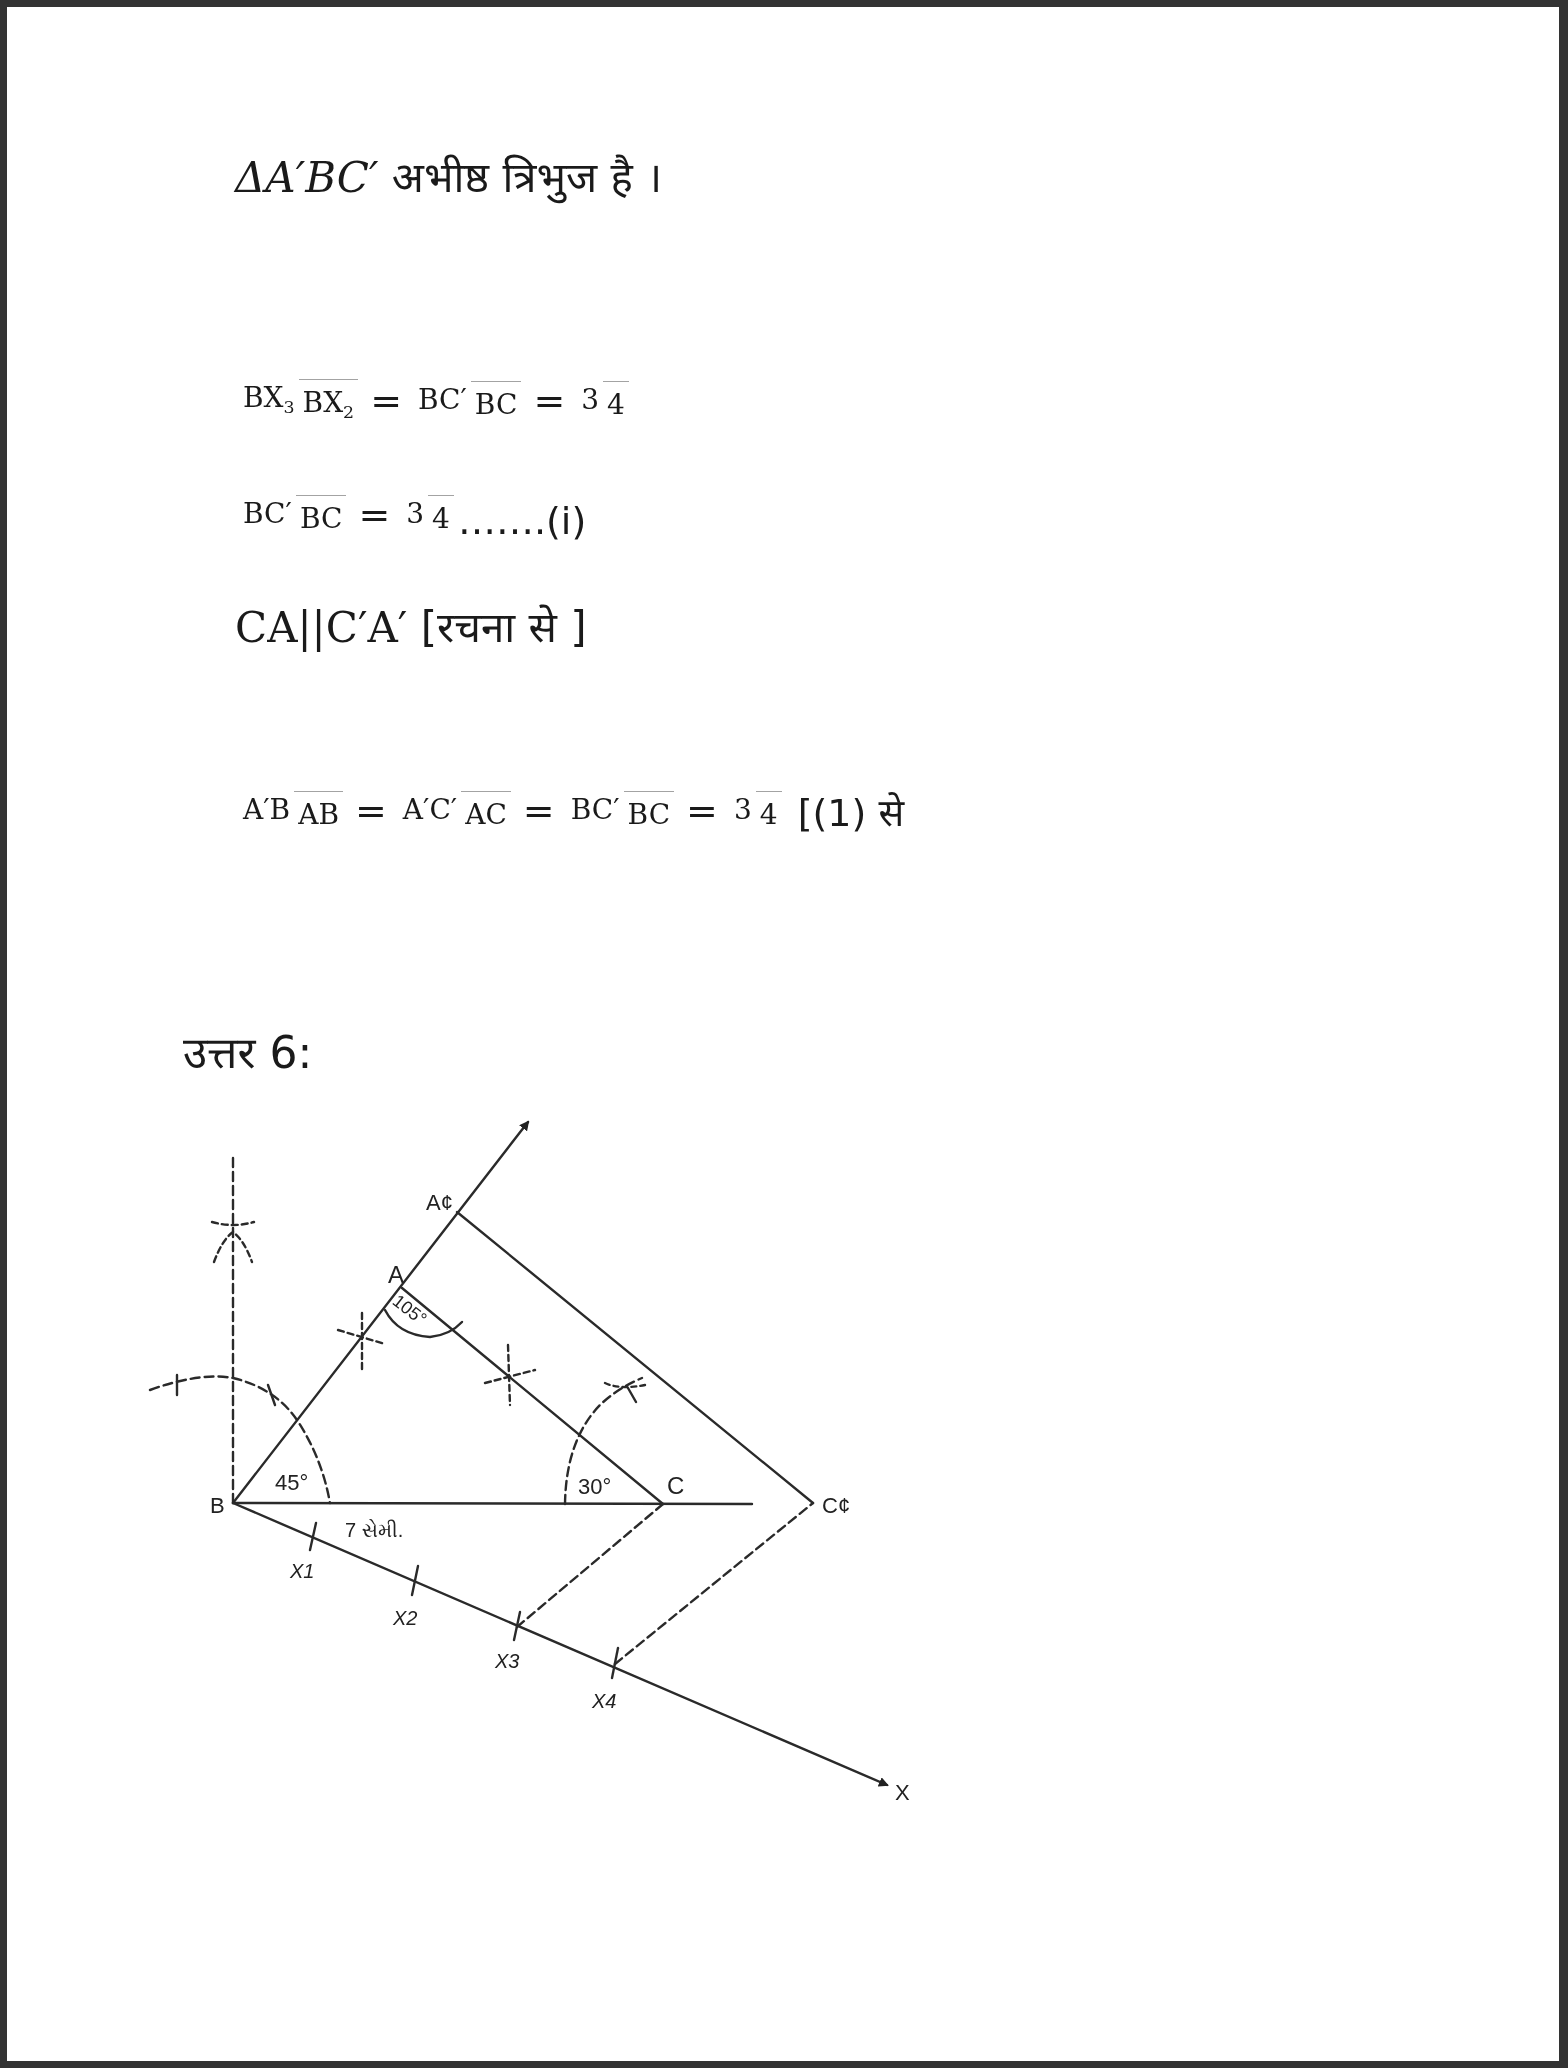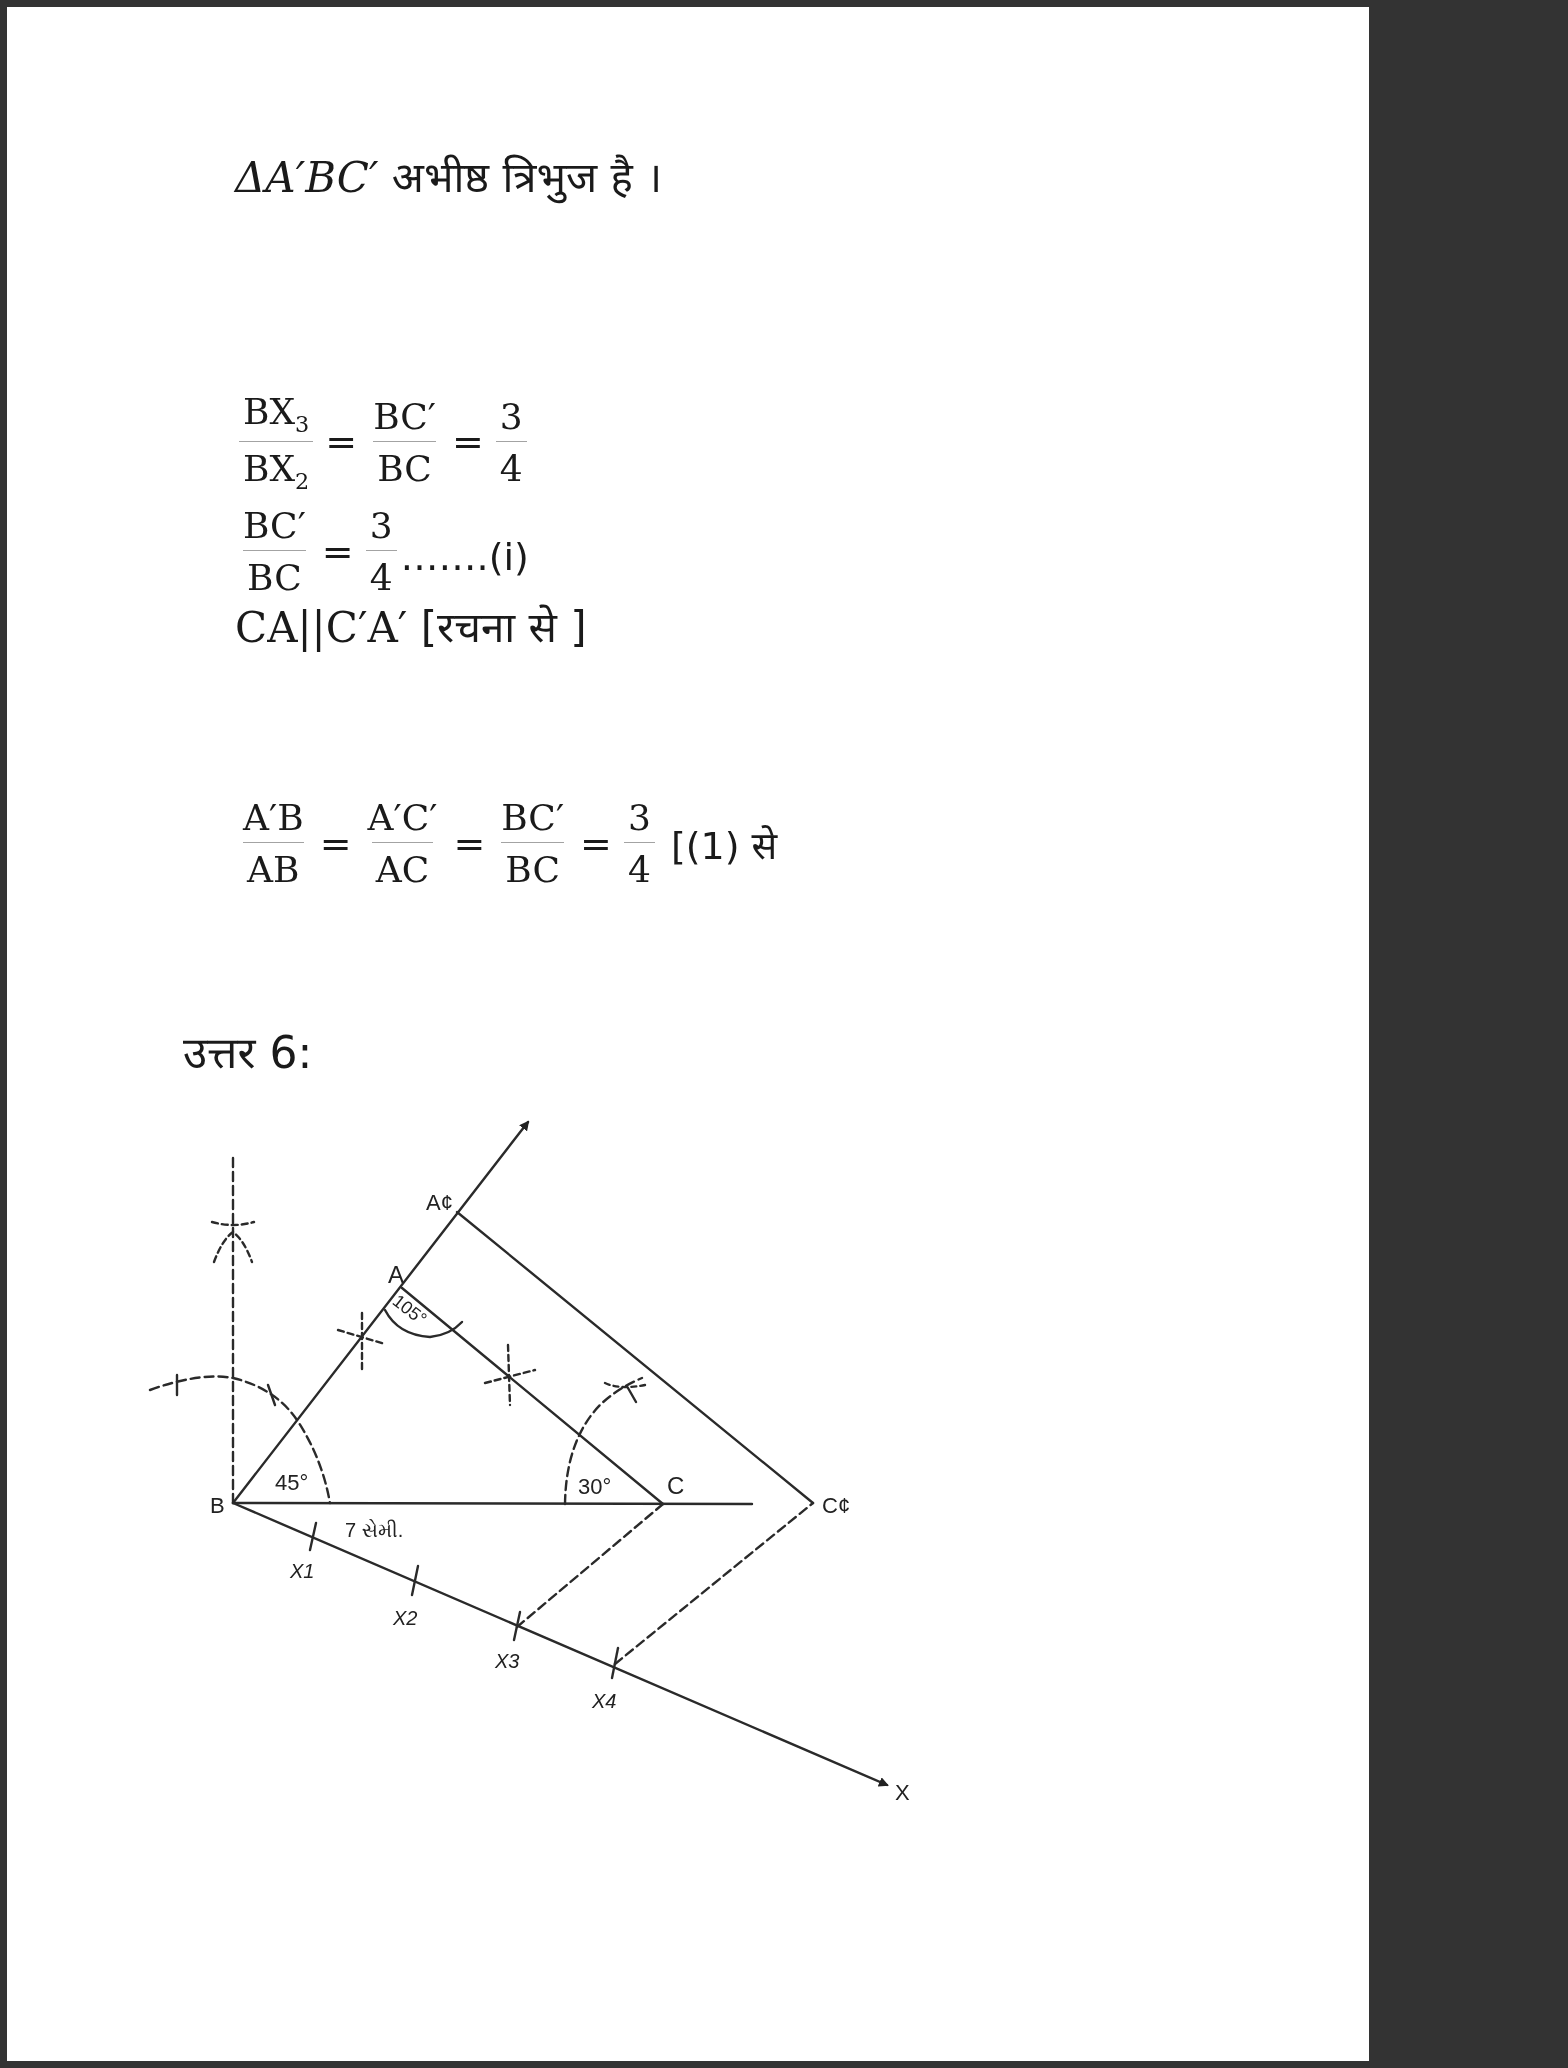--- a/index.html
+++ b/index.html
@@ -2,34 +2,34 @@
 <html><head>
 <meta charset="utf-8">
 <style>
   html, body { margin: 0; padding: 0; }
   body {
     width: 1568px; height: 2068px; background: #333333;
     position: relative; overflow: hidden;
     font-family: "DejaVu Sans", sans-serif; color: #1a1a1a;
   }
   .page {
-    position: absolute; left: 7px; top: 7px; width: 1362px; height: 2054px;
+    position: absolute; left: 7px; top: 7px; width: 1552px; height: 2054px;
     background: #ffffff;
   }
   .line {
     position: absolute; left: 228px; font-size: 42px; white-space: nowrap;
     line-height: 1;
   }
   .math { font-family: "DejaVu Serif", serif; }
   .it { font-style: italic; }
   sub { font-size: 0.62em; vertical-align: -0.35em; }
   .frac {
-    display: inline-flex; flex-direction: column; align-items: center;
-    vertical-align: middle; font-family: "DejaVu Serif", serif; font-size: 36px;
-    margin: 12px 4px;
+    display: inline-flex; flex-direction: row; align-items: center;
+    vertical-align: middle; font-family: "DejaVu Serif", serif; font-size: 28px;
+    margin: 0 4px;
   }
   .frac .num { padding: 0 4px 4px; }
   .frac .den { padding: 6px 4px 0; border-top: 1px solid #a3a3a3; }
   .eq { font-family: "DejaVu Serif", serif; font-size: 38px; margin: 0 8px; vertical-align: middle; }
   .fracline { position: absolute; left: 228px; white-space: nowrap; }
   .tail { font-size: 38px; vertical-align: middle; }
   .heading { position: absolute; left: 176px; top: 1014px; font-size: 44px; text-align: center; }
   svg.diagram { position: absolute; left: 0; top: 0; }
   .lbl { font-family: "Liberation Sans", sans-serif; fill: #222; }
 </style>

